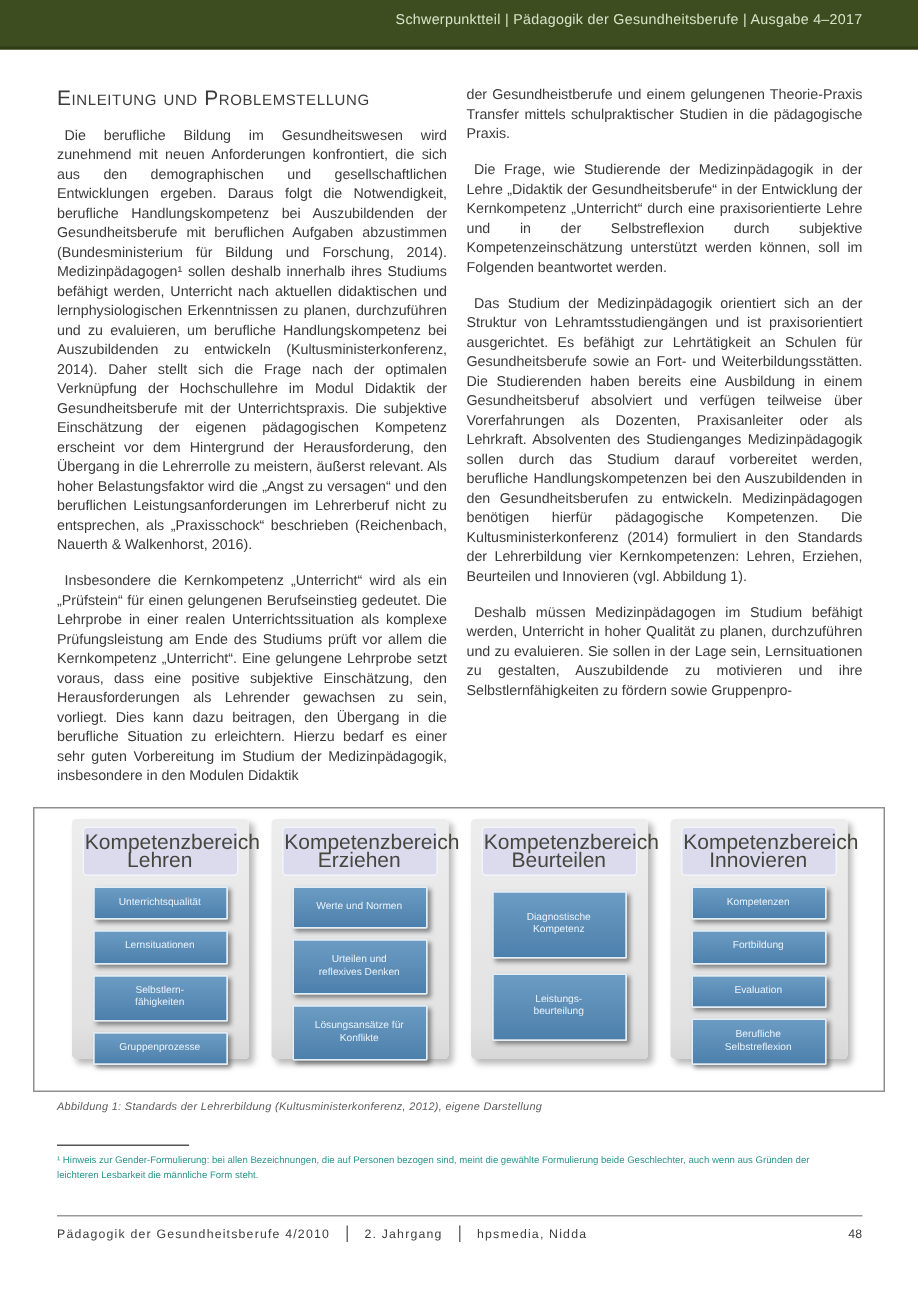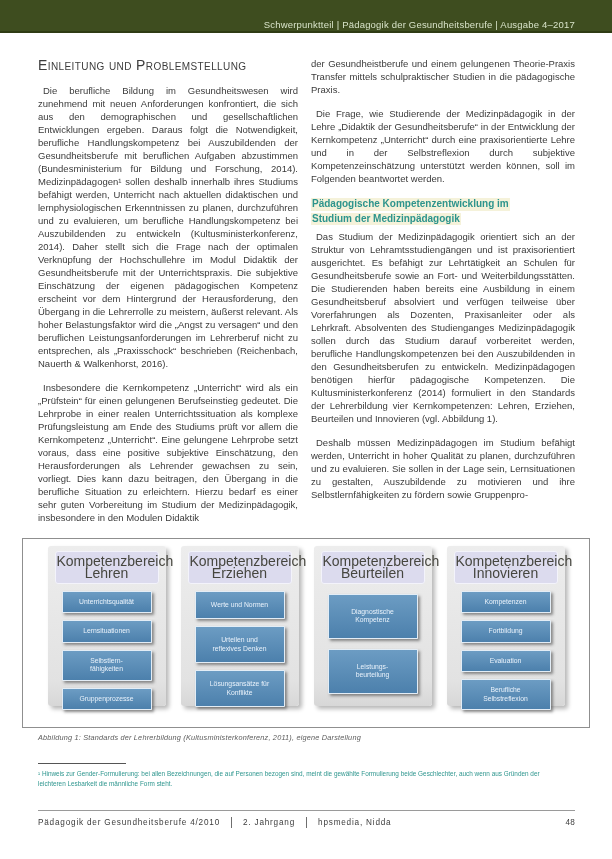--- a/index.html
+++ b/index.html
@@ -7,21 +7,21 @@
     width:612px;height:859px;position:relative;overflow:hidden;
     background:#ffffff;font-family:"Liberation Sans",sans-serif;
     -webkit-hyphens:auto;hyphens:auto;
   }
   
   .header-bar{
     position:absolute;top:0;left:0;width:612px;height:33px;
     background:#3e4d1f;border-bottom:2px solid #2f3c14;box-sizing:border-box;
   }
   .header-bar .hdr-text{
-    position:absolute;right:37px;top:19px;
+    position:absolute;right:37px;top:8px;
     font-size:9.5px;letter-spacing:.2px;color:#d8e3c9;white-space:nowrap;
   }
   
   .col{position:absolute;top:57px;}
   .col-left{left:38px;width:260px;}
   .col-right{left:311px;width:264px;}
   h1.sec{
     font-size:14px;font-weight:400;font-variant:small-caps;
     letter-spacing:.4px;color:#3c3c3c;margin:0 0 11px 0;line-height:16px;
   }
@@ -92,24 +92,20 @@
 
 <div class="col col-left">
   <h1 class="sec">Einleitung und Problemstellung</h1>
   <p class="body">Die berufliche Bildung im Gesundheitswesen wird zunehmend mit neuen Anforderungen konfrontiert, die sich aus den demographischen und gesellschaftlichen Entwicklungen ergeben. Daraus folgt die Notwendigkeit, berufliche Handlungskompetenz bei Auszubildenden der Gesundheitsberufe mit beruflichen Aufgaben abzustimmen (Bundesministerium für Bildung und Forschung, 2014). Medizinpädagogen¹ sollen deshalb innerhalb ihres Studiums befähigt werden, Unterricht nach aktuellen didaktischen und lernphysiologischen Erkenntnissen zu planen, durchzuführen und zu evaluieren, um berufliche Handlungskompetenz bei Auszubildenden zu entwickeln (Kultusministerkonferenz, 2014). Daher stellt sich die Frage nach der optimalen Verknüpfung der Hochschullehre im Modul Didaktik der Gesundheitsberufe mit der Unterrichtspraxis. Die subjektive Einschätzung der eigenen pädagogischen Kompetenz erscheint vor dem Hintergrund der Herausforderung, den Übergang in die Lehrerrolle zu meistern, äußerst relevant. Als hoher Belastungsfaktor wird die „Angst zu versagen“ und den beruflichen Leistungsanforderungen im Lehrerberuf nicht zu entsprechen, als „Praxisschock“ beschrieben (Reichenbach, Nauerth &amp; Walkenhorst, 2016).</p>
   <p class="body">Insbesondere die Kernkompetenz „Unterricht“ wird als ein „Prüfstein“ für einen gelungenen Berufseinstieg gedeutet. Die Lehrprobe in einer realen Unterrichtssituation als komplexe Prüfungsleistung am Ende des Studiums prüft vor allem die Kernkompetenz „Unterricht“. Eine gelungene Lehrprobe setzt voraus, dass eine positive subjektive Einschätzung, den Herausforderungen als Lehrender gewachsen zu sein, vorliegt. Dies kann dazu beitragen, den Übergang in die berufliche Situation zu erleichtern. Hierzu bedarf es einer sehr guten Vorbereitung im Studium der Medizinpädagogik, insbesondere in den Modulen Didaktik</p>
 </div>
 
 <div class="col col-right">
   <p class="body cont">der Gesundheistberufe und einem gelungenen Theorie-Praxis Transfer mittels schulpraktischer Studien in die pädagogische Praxis.</p>
   <p class="body">Die Frage, wie Studierende der Medizinpädagogik in der Lehre „Didaktik der Gesundheitsberufe“ in der Entwicklung der Kernkompetenz „Unterricht“ durch eine praxisorientierte Lehre und in der Selbstreflexion durch subjektive Kompetenzeinschätzung unterstützt werden können, soll im Folgenden beantwortet werden.</p>
-  <div class="subhead">
-    <span>Pädagogische Kompetenzentwicklung im</span><br>
-    <span>Studium der Medizinpädagogik</span>
-  </div>
   <p class="body">Das Studium der Medizinpädagogik orientiert sich an der Struktur von Lehramtsstudiengängen und ist praxisorientiert ausgerichtet. Es befähigt zur Lehrtätigkeit an Schulen für Gesundheitsberufe sowie an Fort- und Weiterbildungsstätten. Die Studierenden haben bereits eine Ausbildung in einem Gesundheitsberuf absolviert und verfügen teilweise über Vorerfahrungen als Dozenten, Praxisanleiter oder als Lehrkraft. Absolventen des Studienganges Medizinpädagogik sollen durch das Studium darauf vorbereitet werden, berufliche Handlungskompetenzen bei den Auszubildenden in den Gesundheitsberufen zu entwickeln. Medizinpädagogen benötigen hierfür pädagogische Kompetenzen. Die Kultusministerkonferenz (2014) formuliert in den Standards der Lehrerbildung vier Kernkompetenzen: Lehren, Erziehen, Beurteilen und Innovieren (vgl. Abbildung 1).</p>
   <p class="body">Deshalb müssen Medizinpädagogen im Studium befähigt werden, Unterricht in hoher Qualität zu planen, durchzuführen und zu evaluieren. Sie sollen in der Lage sein, Lernsituationen zu gestalten, Auszubildende zu motivieren und ihre Selbstlernfähigkeiten zu fördern sowie Gruppenpro-</p>
 </div>
 
 <div class="figure">
   <div class="fcol fcol-lehren">
     <div class="fcol-title">Kompetenzbereich
 Lehren</div>
     <div class="fbox">Unterrichtsqualität</div>
     <div class="fbox">Lernsituationen</div>
@@ -137,21 +133,21 @@
   <div class="fcol fcol-innovieren">
     <div class="fcol-title">Kompetenzbereich
 Innovieren</div>
     <div class="fbox">Kompetenzen</div>
     <div class="fbox">Fortbildung</div>
     <div class="fbox">Evaluation</div>
     <div class="fbox">Berufliche
 Selbstreflexion</div>
   </div>
 </div>
-<div class="fcaption">Abbildung 1: Standards der Lehrerbildung (Kultusministerkonferenz, 2011), eigene Darstellung</div>
+<div class="fcaption">Abbildung 1: Standards der Lehrerbildung (Kultusministerkonferenz, 2012), eigene Darstellung</div>
 
 <div class="fn-rule"></div>
 <div class="footnote">¹ Hinweis zur Gender-Formulierung: bei allen Bezeichnungen, die auf Personen bezogen sind, meint die gewählte Formulierung beide Geschlechter, auch wenn aus Gründen der leichteren Lesbarkeit die männliche Form steht.</div>
 
 <div class="footer-rule"></div>
 <div class="footer">
   <span>Pädagogik der Gesundheitsberufe 4/2010</span>
   <span class="sep"></span>
   <span>2. Jahrgang</span>
   <span class="sep"></span>

